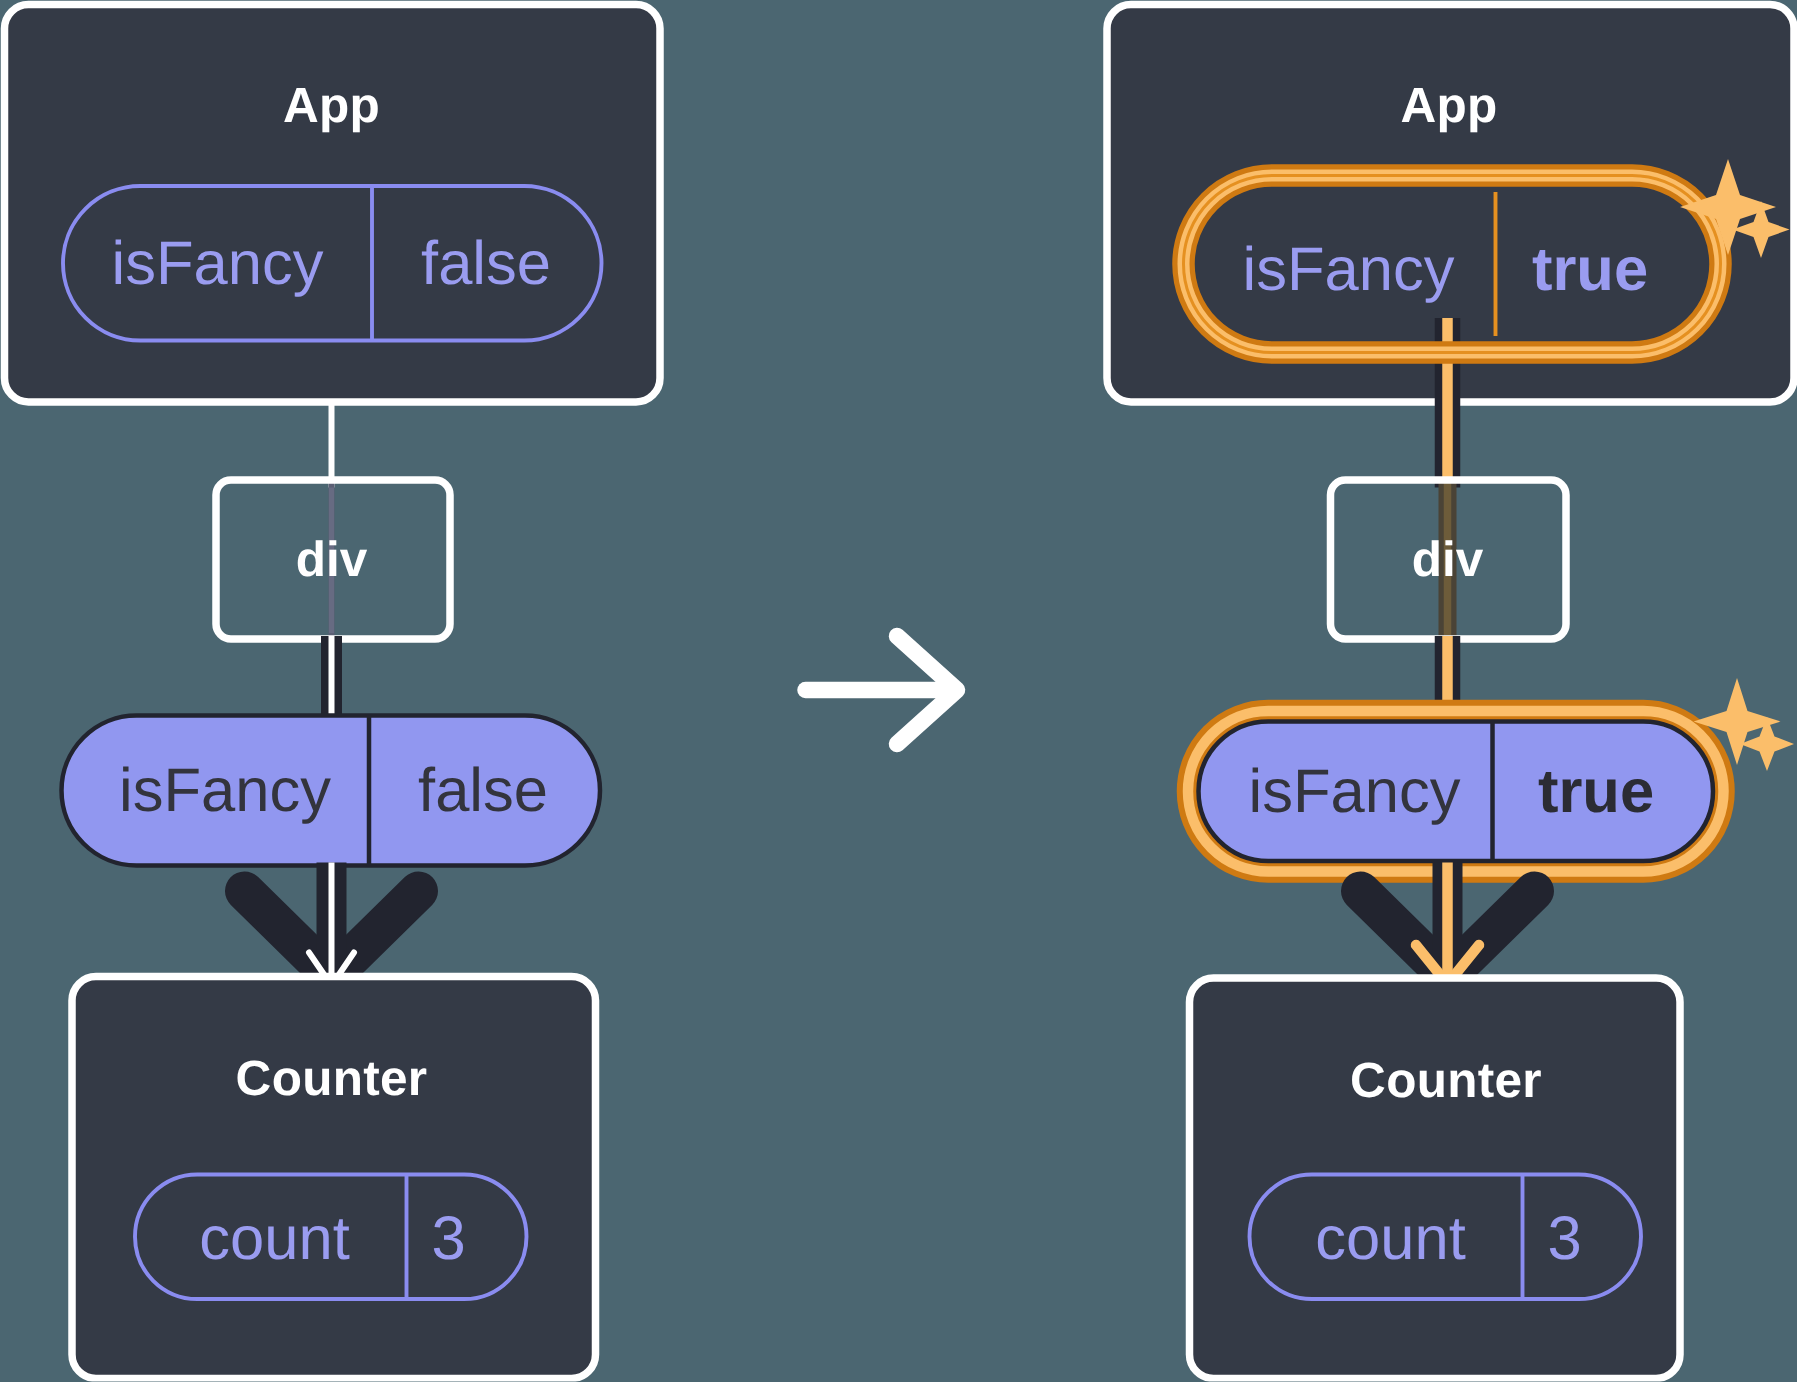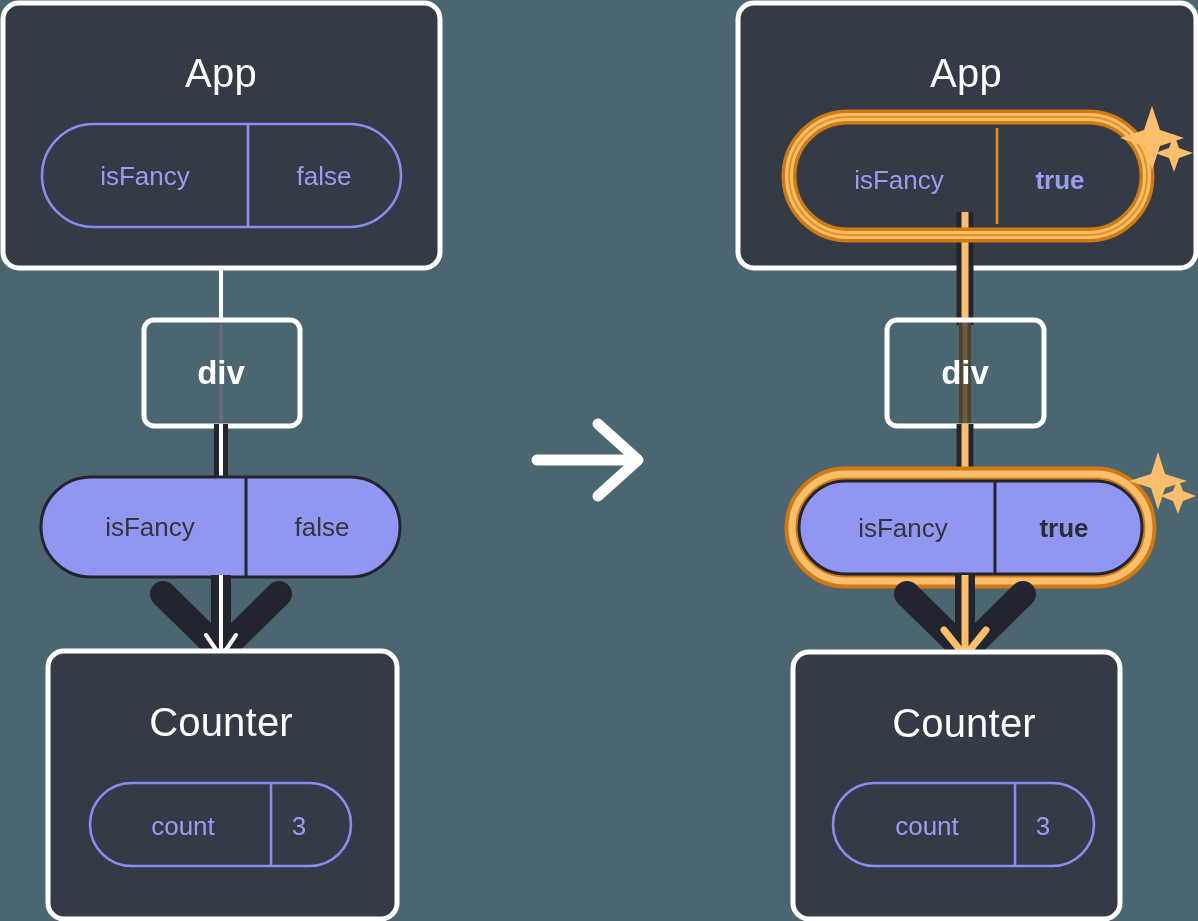--- a/index.html
+++ b/index.html
@@ -8,25 +8,25 @@
     background:#4b6671;
     font-family:"Liberation Sans","DejaVu Sans",sans-serif;
     overflow:hidden;
     position:relative;
   }
   #stage{position:absolute;left:0;top:0;width:1198px;height:921px;}
   svg#diagram{position:absolute;left:0;top:0;width:1198px;height:921px;}
   
   .lbl{position:absolute;white-space:nowrap;pointer-events:none;}
   .title{
-    color:#ffffff;font-size:40px;font-weight:400;letter-spacing:.2px;
+    color:#ffffff;font-size:33px;font-weight:700;letter-spacing:.2px;
     transform:translateX(-50%);
   }
   .pilltext{
-    font-size:26px;transform:translate(-50%,-50%);
+    font-size:41px;transform:translate(-50%,-50%);
   }
   .pill-hollow-key{color:#9a9cf0;}
   .pill-hollow-val{color:#9a9cf0;}
   .pill-solid-key{color:#33343d;}
   .pill-solid-val{color:#33343d;}
   .pill-dark-val-bold{color:#9a9cf0;font-weight:bold;}
   .pill-solid-val-bold{color:#2b2c34;font-weight:bold;}
 </style>
 </head>
 <body style="background: rgb(75, 102, 113);">

